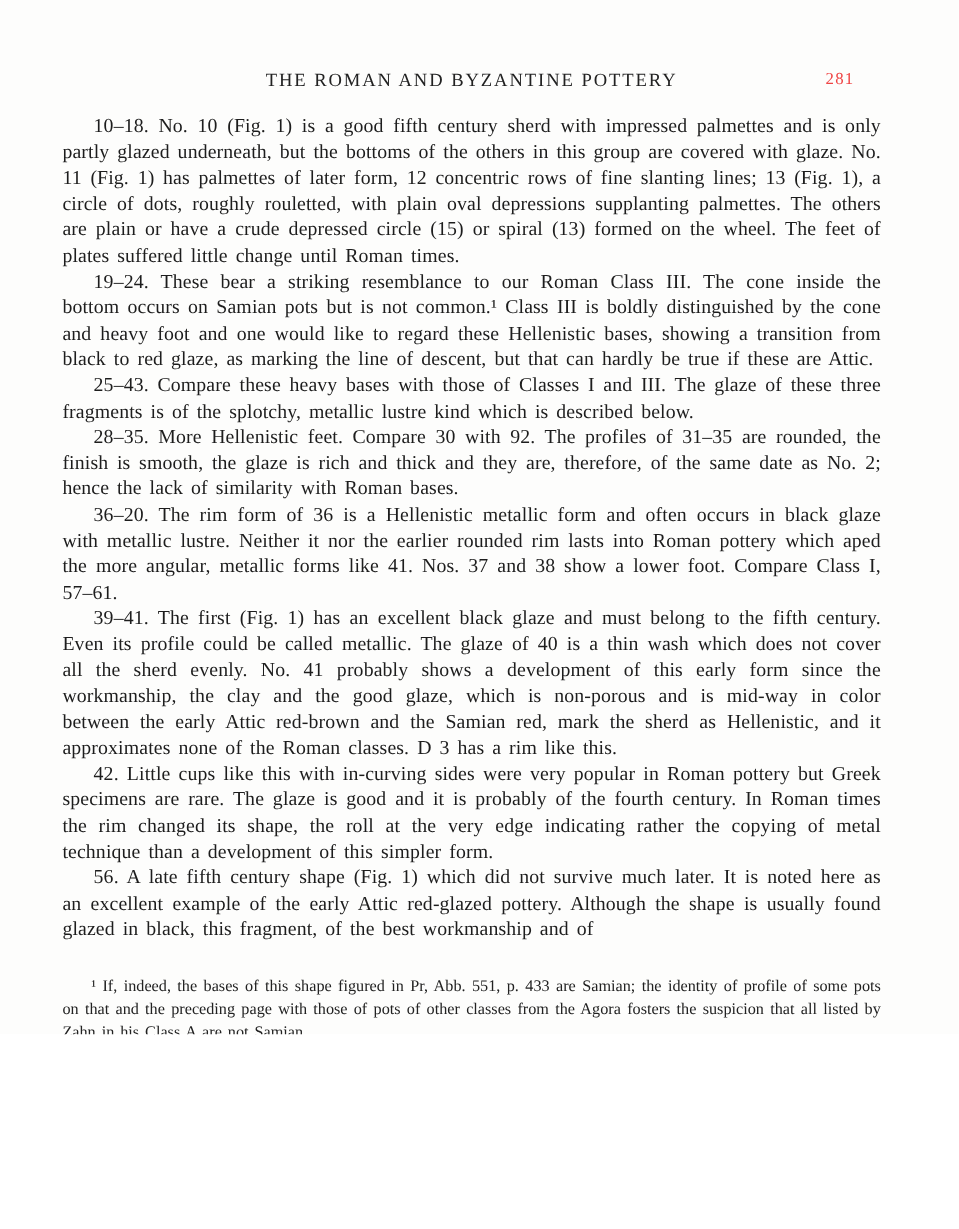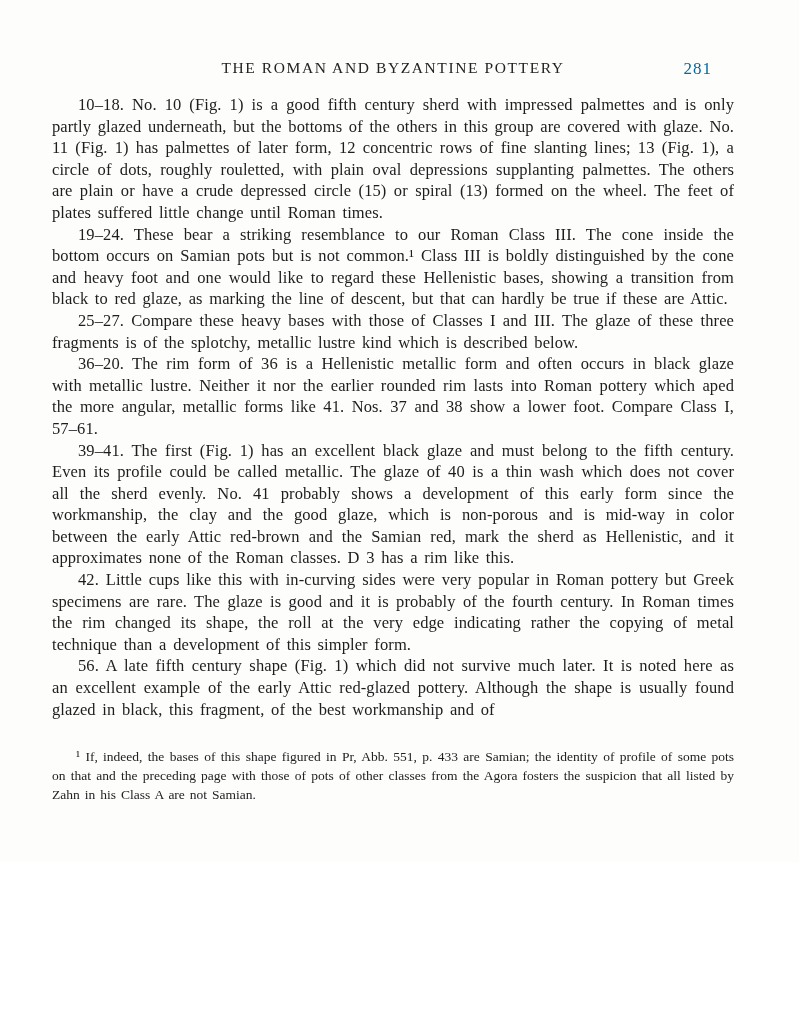--- a/index.html
+++ b/index.html
@@ -30,23 +30,23 @@
     text-align: center;
     font-size: 15.5px;
     letter-spacing: 1.6px;
     white-space: nowrap;
     color: #222;
   }
   .running-head .page-number {
     position: absolute;
     right: 22px;
     top: 0;
-    font-size: 17px;
+    font-size: 14px;
     letter-spacing: 1px;
-    color: #0369a1;
+    color: #ef4444;
   }
   .body-text p {
     margin: 0;
     font-size: 16.5px;
     line-height: 21.6px;
     text-align: justify;
     word-spacing: 2.4px;
     letter-spacing: 0.1px;
   }
   .body-text p.indent {
@@ -71,21 +71,22 @@
 <div class="page">
 
   <div class="running-head">
     <span class="title">THE ROMAN AND BYZANTINE POTTERY</span>
     <span class="page-number">281</span>
   </div>
 
   <div class="body-text">
     <p class="indent">10–18.  No. 10 (Fig. 1) is a good fifth century sherd with impressed palmettes and is only partly glazed underneath, but the bottoms of the others in this group are covered with glaze.  No. 11 (Fig. 1) has palmettes of later form, 12 concentric rows of fine slanting lines; 13 (Fig. 1), a circle of dots, roughly rouletted, with plain oval depressions supplanting palmettes.  The others are plain or have a crude depressed circle (15) or spiral (13) formed on the wheel.  The feet of plates suffered little change until Roman times.</p>
     <p class="indent">19–24.  These bear a striking resemblance to our Roman Class III.  The cone inside the bottom occurs on Samian pots but is not common.¹  Class III is boldly distinguished by the cone and heavy foot and one would like to regard these Hellenistic bases, showing a transition from black to red glaze, as marking the line of descent, but that can hardly be true if these are Attic.</p>
-    <p class="indent">25–27.  Compare these heavy bases with those of Classes I and III.  The glaze of these three fragments is of the splotchy, metallic lustre kind which is described below.</p>
+    <p class="indent">25–43.  Compare these heavy bases with those of Classes I and III.  The glaze of these three fragments is of the splotchy, metallic lustre kind which is described below.</p>
+    <p class="indent">28–35.  More Hellenistic feet.  Compare 30 with 92.  The profiles of 31–35 are rounded, the finish is smooth, the glaze is rich and thick and they are, therefore, of the same date as No. 2; hence the lack of similarity with Roman bases.</p>
     <p class="indent">36–20.  The rim form of 36 is a Hellenistic metallic form and often occurs in black glaze with metallic lustre.  Neither it nor the earlier rounded rim lasts into Roman pottery which aped the more angular, metallic forms like 41.  Nos. 37 and 38 show a lower foot.  Compare Class I, 57–61.</p>
     <p class="indent">39–41.  The first (Fig. 1) has an excellent black glaze and must belong to the fifth century.  Even its profile could be called metallic.  The glaze of 40 is a thin wash which does not cover all the sherd evenly.  No. 41 probably shows a development of this early form since the workmanship, the clay and the good glaze, which is non-porous and is mid-way in color between the early Attic red-brown and the Samian red, mark the sherd as Hellenistic, and it approximates none of the Roman classes.  D 3 has a rim like this.</p>
     <p class="indent">42.  Little cups like this with in-curving sides were very popular in Roman pottery but Greek specimens are rare.  The glaze is good and it is probably of the fourth century.  In Roman times the rim changed its shape, the roll at the very edge indicating rather the copying of metal technique than a development of this simpler form.</p>
     <p class="indent">56.  A late fifth century shape (Fig. 1) which did not survive much later.  It is noted here as an excellent example of the early Attic red-glazed pottery.  Although the shape is usually found glazed in black, this fragment, of the best workmanship and of</p>
   </div>
 
   <div class="footnote-block">
     <p class="footnote">¹ If, indeed, the bases of this shape figured in Pr, Abb. 551, p. 433 are Samian; the identity of profile of some pots on that and the preceding page with those of pots of other classes from the Agora fosters the suspicion that all listed by Zahn in his Class A are not Samian.</p>
   </div>
 

